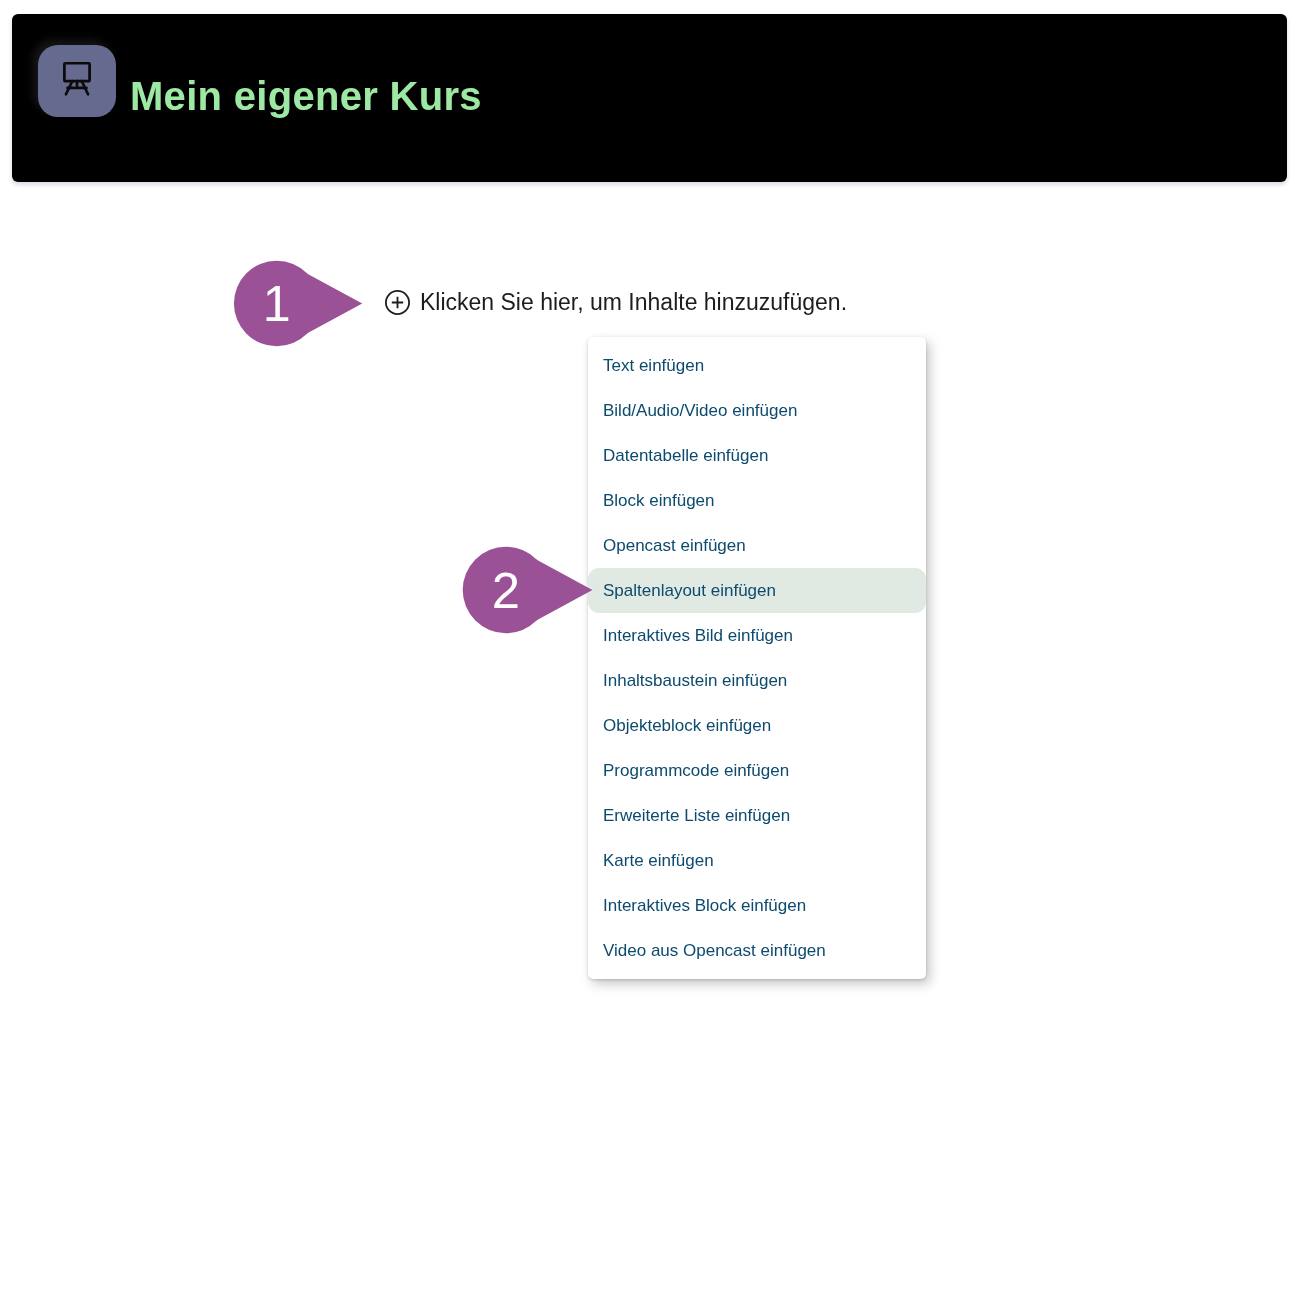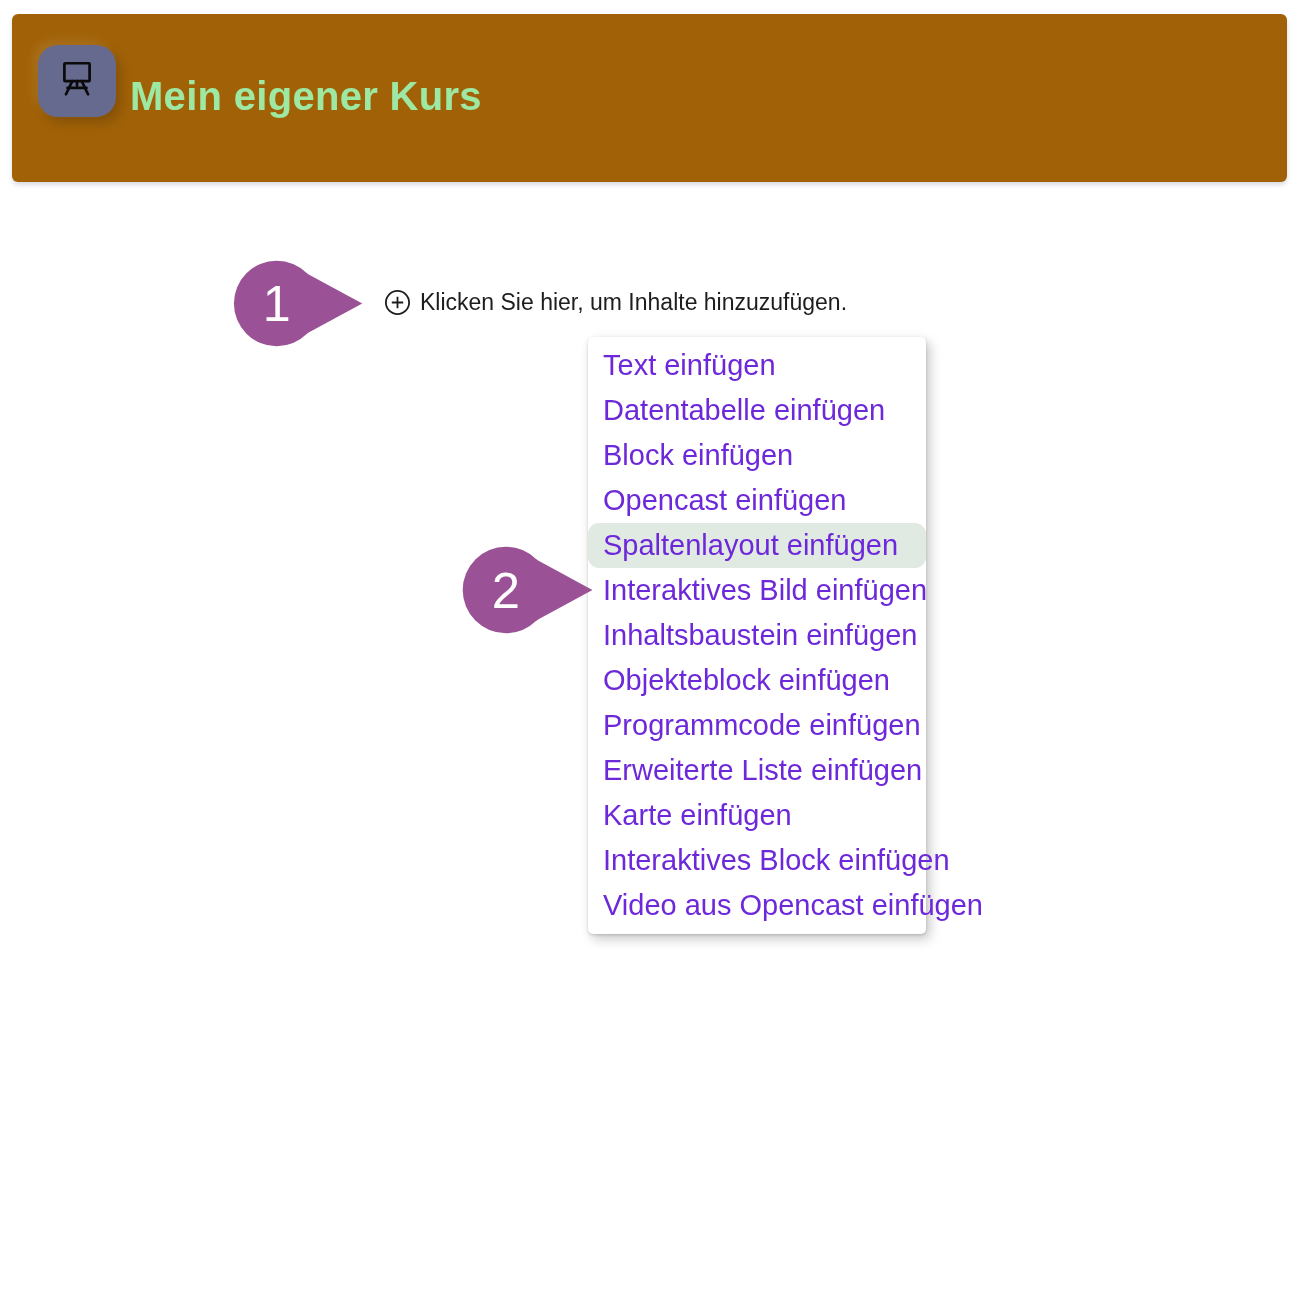--- a/index.html
+++ b/index.html
@@ -9,21 +9,21 @@
     background: #ffffff;
     font-family: "Liberation Sans", sans-serif;
     overflow: hidden;
   }
 
   
   .header {
     position: absolute;
     left: 12px; top: 14px;
     width: 1275px; height: 168px;
-    background: #a16207;
+    background: #000000;
     border-radius: 6px;
     box-shadow: 0 3px 4px rgba(93,96,134,0.22);
   }
   .icon-box {
     position: absolute;
     left: 26px; top: 31px;
     width: 78px; height: 72px;
     background: #666a8f;
     border-radius: 20px;
     display: flex; align-items: center; justify-content: center;
@@ -71,22 +71,22 @@
     border-radius: 5px;
     padding: 6px 0;
     box-shadow: 0 1px 3px rgba(0,0,0,0.16),
                 4px 5px 12px rgba(0,0,0,0.22);
     z-index: 2;
   }
   .menu-item {
     height: 45px;
     display: flex; align-items: center;
     padding: 0 15px;
-    font-size: 29px;
-    color: #6d28d9;
+    font-size: 17px;
+    color: #0c4a6e;
     cursor: pointer;
     white-space: nowrap;
   }
   .menu-item.highlighted { background: #e1e9e3; border-radius: 11px; }
 </style>
 </head>
 <body>
 
 <div class="header">
   <div class="icon-box">
@@ -116,20 +116,21 @@
     <svg width="27" height="27" viewBox="0 0 27 27">
       <circle cx="13.5" cy="13.5" r="11.6" fill="none" stroke="#1d1d1d" stroke-width="1.8"></circle>
       <path d="M13.5 7.8 V19.2 M7.8 13.5 H19.2" stroke="#1d1d1d" stroke-width="1.8"></path>
     </svg>
   </span>
   <span>Klicken Sie hier, um Inhalte hinzuzufügen.</span>
 </div>
 
 <div class="menu">
   <div class="menu-item">Text einfügen</div>
+  <div class="menu-item">Bild/Audio/Video einfügen</div>
   <div class="menu-item">Datentabelle einfügen</div>
   <div class="menu-item">Block einfügen</div>
   <div class="menu-item">Opencast einfügen</div>
   <div class="menu-item highlighted">Spaltenlayout einfügen</div>
   <div class="menu-item">Interaktives Bild einfügen</div>
   <div class="menu-item">Inhaltsbaustein einfügen</div>
   <div class="menu-item">Objekteblock einfügen</div>
   <div class="menu-item">Programmcode einfügen</div>
   <div class="menu-item">Erweiterte Liste einfügen</div>
   <div class="menu-item">Karte einfügen</div>

